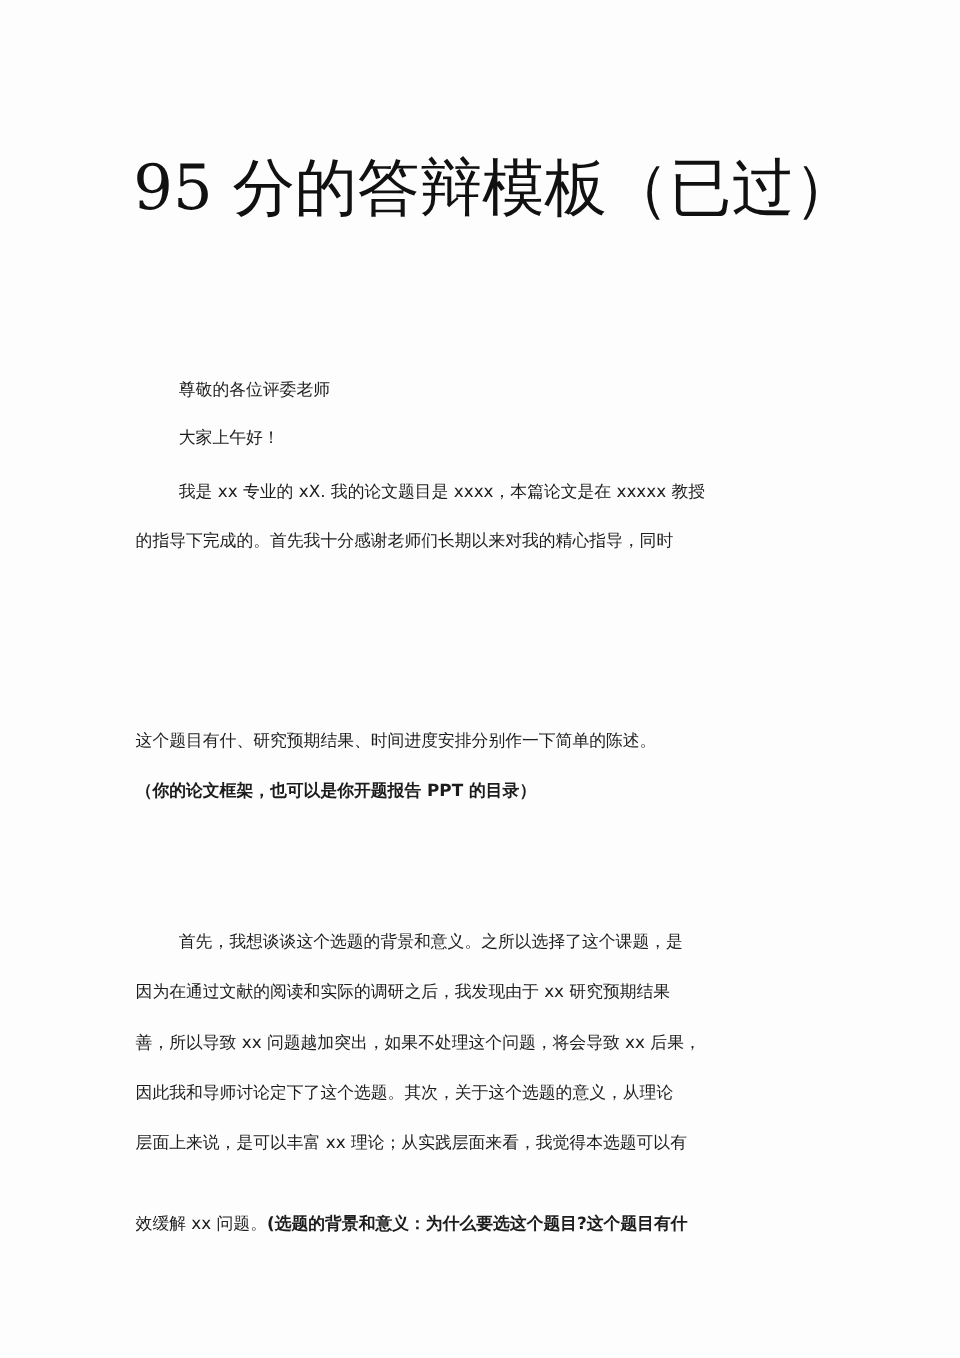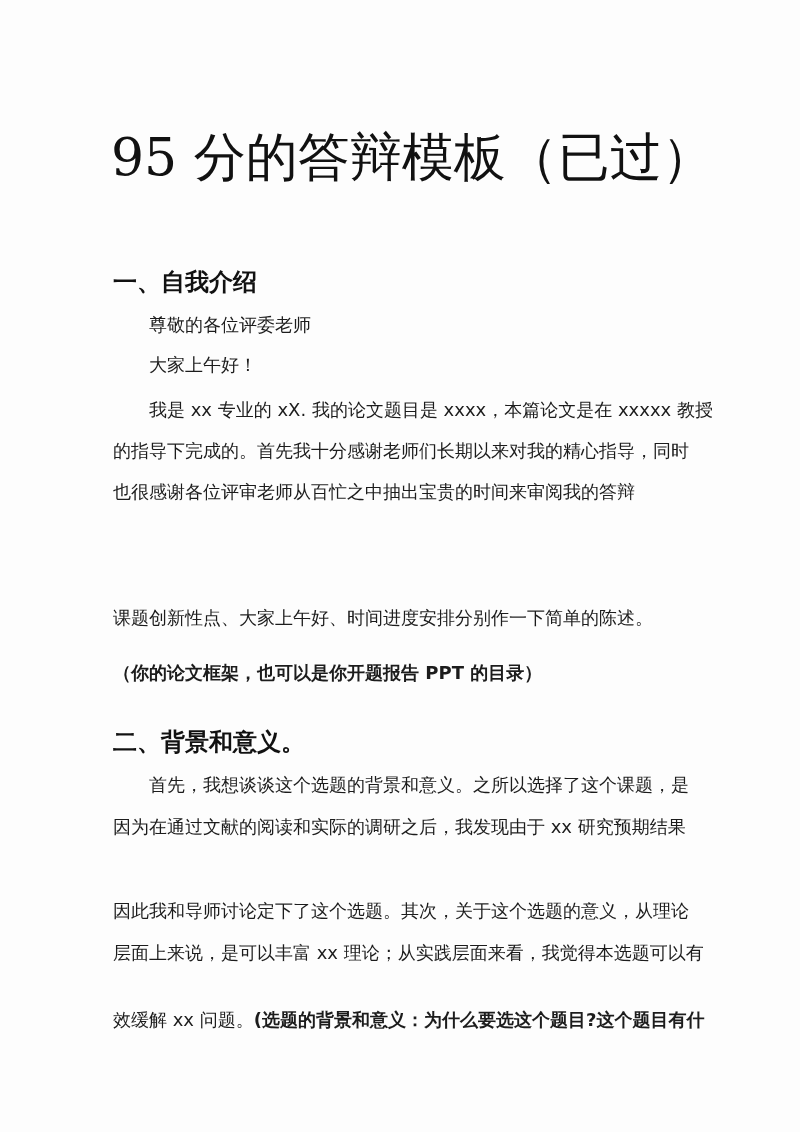--- a/index.html
+++ b/index.html
@@ -16,42 +16,40 @@
     font-family: "DejaVu Serif", "Liberation Serif", serif;
     font-size:52px; line-height:70px; letter-spacing:0px;
     white-space:nowrap; color:#111;
   }
   .h {
     position:absolute; left:102px;
     font-size:24px; font-weight:bold; line-height:32px; white-space:nowrap; color:#111;
   }
   .line {
     position:absolute; left:102px; width:600px;
-    font-size:18px; line-height:24px; white-space:nowrap; color:#1c1c1c;
+    font-size:14px; line-height:24px; white-space:nowrap; color:#1c1c1c;
   }
   .indent { left:138px; }
   .bold { font-weight:bold; }
 </style>
 </head>
 <body>
 
 <div class="page">
   <div class="title">95 分的答辩模板（已过）</div>
 
-  <div class="h" style="top:266px;">一、自我介绍</div>
   <div class="line indent" style="top:313px;">尊敬的各位评委老师</div>
   <div class="line indent" style="top:398px;">我是  xx 专业的 xX. 我的论文题目是 xxxx，本篇论文是在 xxxxx 教授</div>
   <div class="line indent" style="top:353px;">大家上午好！</div>
   <div class="line" style="top:439px;">的指导下完成的。首先我十分感谢老师们长期以来对我的精心指导，同时</div>
-  <div class="line" style="top:480px;">也很感谢各位评审老师从百忙之中抽出宝贵的时间来审阅我的答辩</div>
 
-  <div class="line" style="top:606px;">课题创新性点、大家上午好、时间进度安排分别作一下简单的陈述。</div>
-  <div class="line bold" style="top:647px;margin-top:14px;">（你的论文框架，也可以是你开题报告 PPT 的目录）</div>
+  <div class="line" style="top:606px;">这个题目有什、研究预期结果、时间进度安排分别作一下简单的陈述。</div>
+  <div class="line bold" style="top:647px;">（你的论文框架，也可以是你开题报告 PPT 的目录）</div>
 
-  <div class="h" style="top:726px;">二、背景和意义。</div>
   <div class="line indent" style="top:773px;">首先，我想谈谈这个选题的背景和意义。之所以选择了这个课题，是</div>
   <div class="line" style="top:815px;">因为在通过文献的阅读和实际的调研之后，我发现由于 xx 研究预期结果</div>
+  <div class="line" style="top:857px;">善，所以导致 xx 问题越加突出，如果不处理这个问题，将会导致 xx 后果，</div>
   <div class="line" style="top:941px;">层面上来说，是可以丰富 xx 理论；从实践层面来看，我觉得本选题可以有</div>
   <div class="line" style="top:899px;">因此我和导师讨论定下了这个选题。其次，关于这个选题的意义，从理论</div>
   <div class="line" style="top:983px;margin-top:25px;">
     <span>效缓解 xx 问题。</span><span class="bold">(选题的背景和意义：为什么要选这个题目?这个题目有什</span>
   </div>
 </div>
 
 </body></html>

